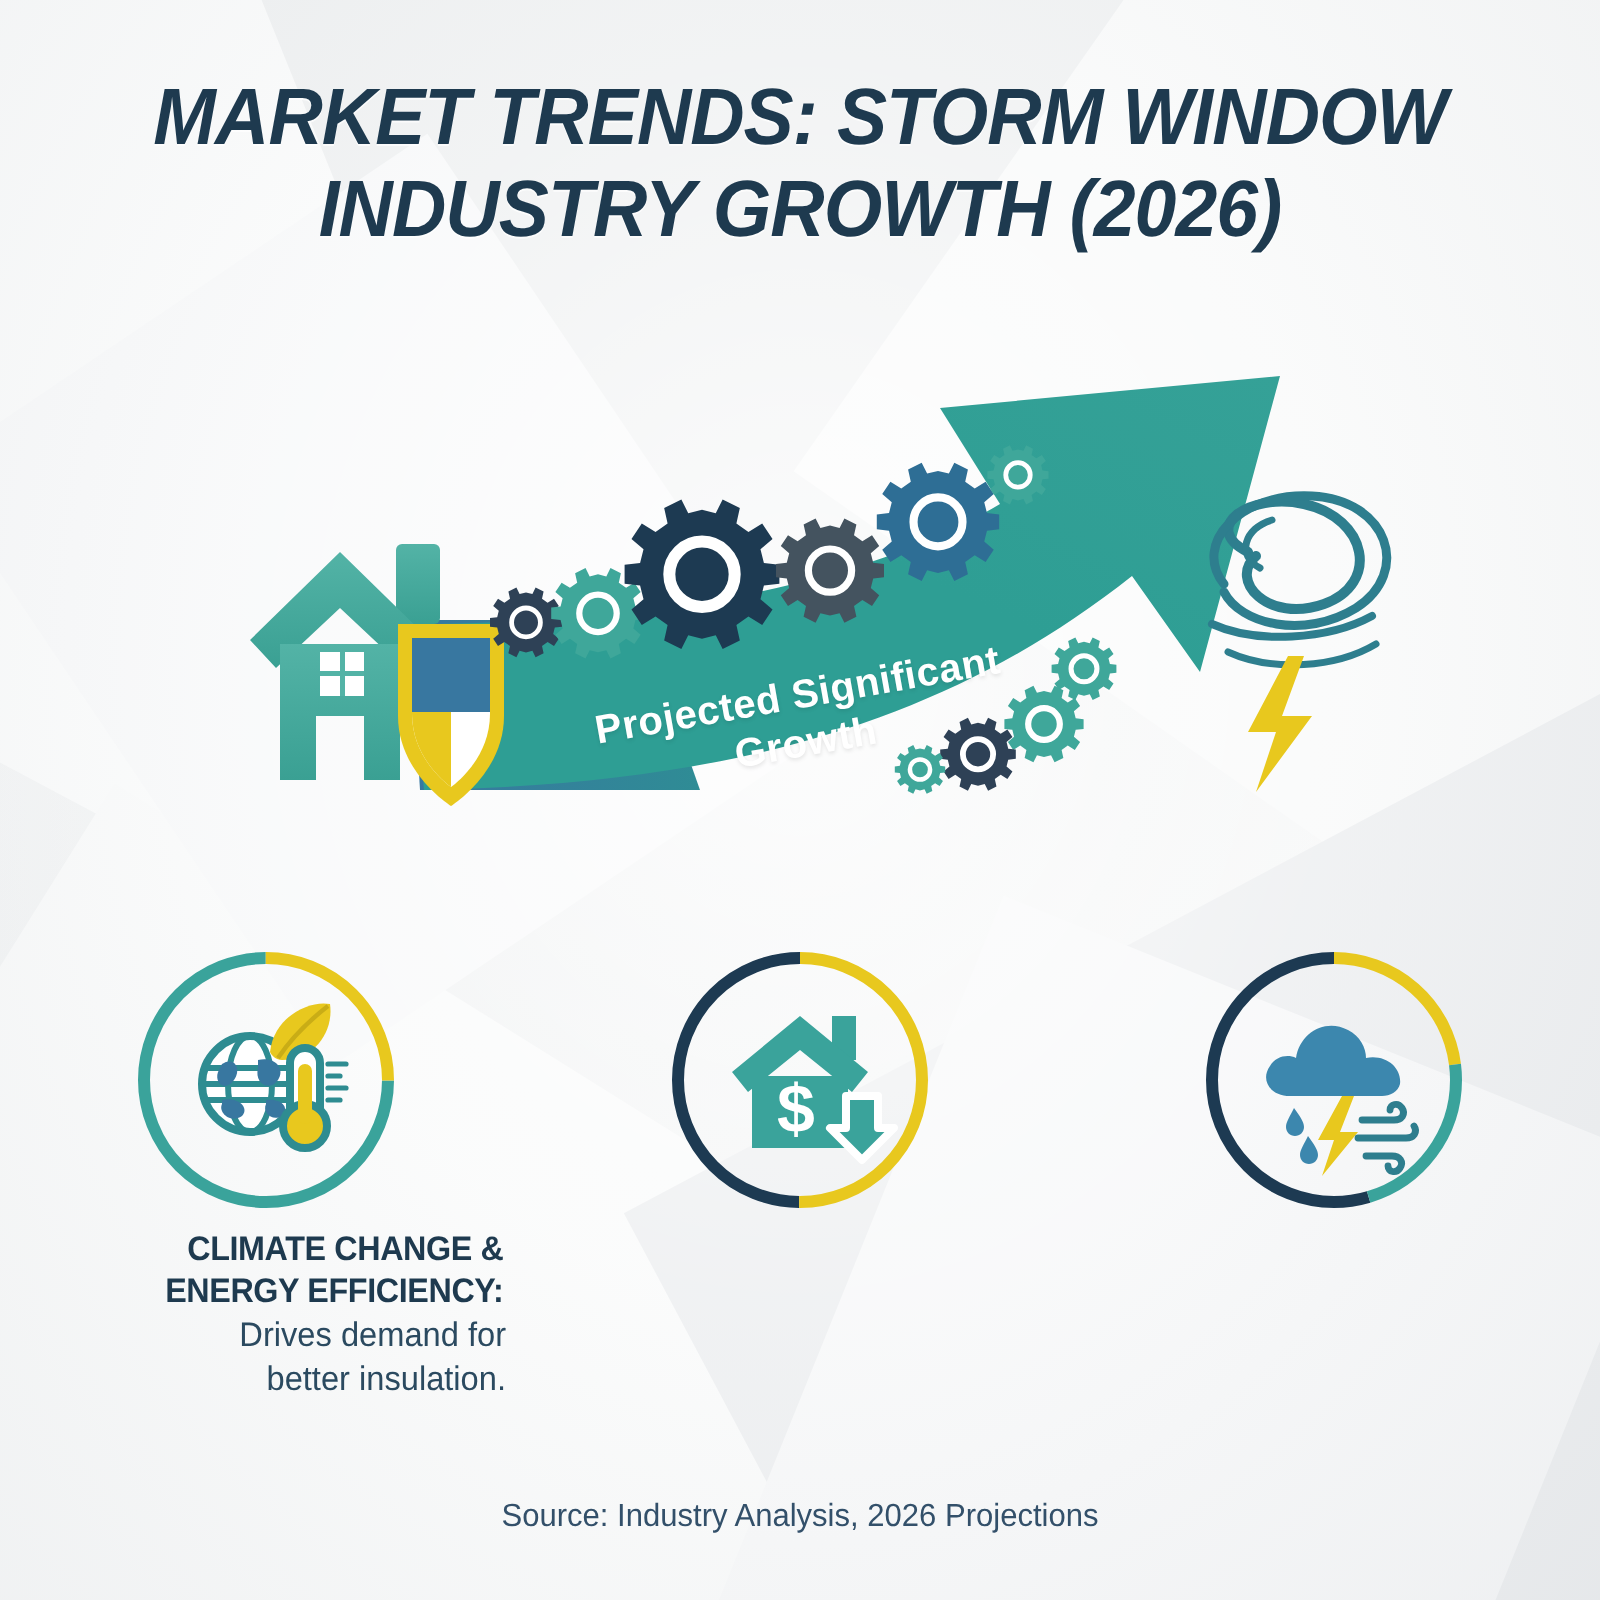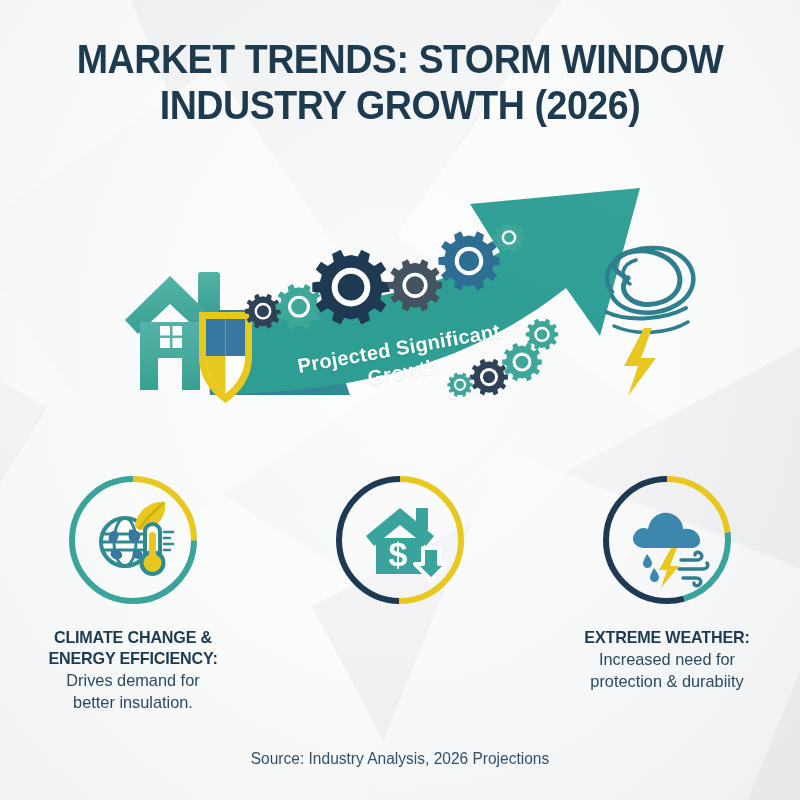--- a/index.html
+++ b/index.html
@@ -81,20 +81,21 @@
   }
 
   
   .title-block {
     position: absolute;
     top: 36px;
     left: 0;
     width: 800px;
     text-align: center;
     z-index: 6;
+    font-style: italic;
   }
   .title-line {
     font-family: "Liberation Sans", sans-serif;
     font-weight: bold;
     font-size: 40px;
     line-height: 46px;
     letter-spacing: -0.5px;
     color: #1e3a4f;
     transform: scaleX(0.94);
     text-shadow: 0 1px 0 rgba(255,255,255,0.7);
@@ -145,22 +146,22 @@
     align-items: center;
   }
   .ring-wrap {
     position: relative;
     width: 140px;
     height: 140px;
   }
   .ring-wrap svg { display: block; }
 
   .feature-text {
-    margin-top: 17px;
-    text-align: center;
+    margin-top: 4px;
+    text-align: right;
     width: 250px;
   }
   .feature-heading {
     font-family: "Liberation Sans", sans-serif;
     font-weight: bold;
     font-size: 17px;
     line-height: 21px;
     color: #1e3a4f;
     letter-spacing: -0.2px;
     transform: scaleX(0.95);
@@ -437,29 +438,19 @@
           <g>
             <path d="M74 78 L62 100 L70 100 L64 118 L82 96 L73 96 L80 78 Z" fill="#E8C81E"></path>
           </g>
           <g fill="none" stroke="#2E7E8E" stroke-width="3.4" stroke-linecap="round">
             <path d="M84 90 H100 C104 90, 106 87, 104 84 C102 81, 98 82, 98 85"></path>
             <path d="M82 99 H106 C110 99, 112 96, 110 93"></path>
             <path d="M86 108 H99 C103 108, 105 111, 103 114 C101 117, 97 116, 97 113"></path>
           </g>
         </svg>
       </div>
-      <div class="feature-text">
-        <div class="feature-heading">
-          <span>EXTREME WEATHER:</span>
-        </div>
-        <div class="feature-desc">
-          <span>Increased need for</span>
-          <br>
-          <span>protection &amp; durabiity</span>
-        </div>
-      </div>
     </div>
 
   </div>
 
   <div class="source">Source: Industry Analysis, 2026 Projections</div>
 
 </div>
 
 </body></html>

